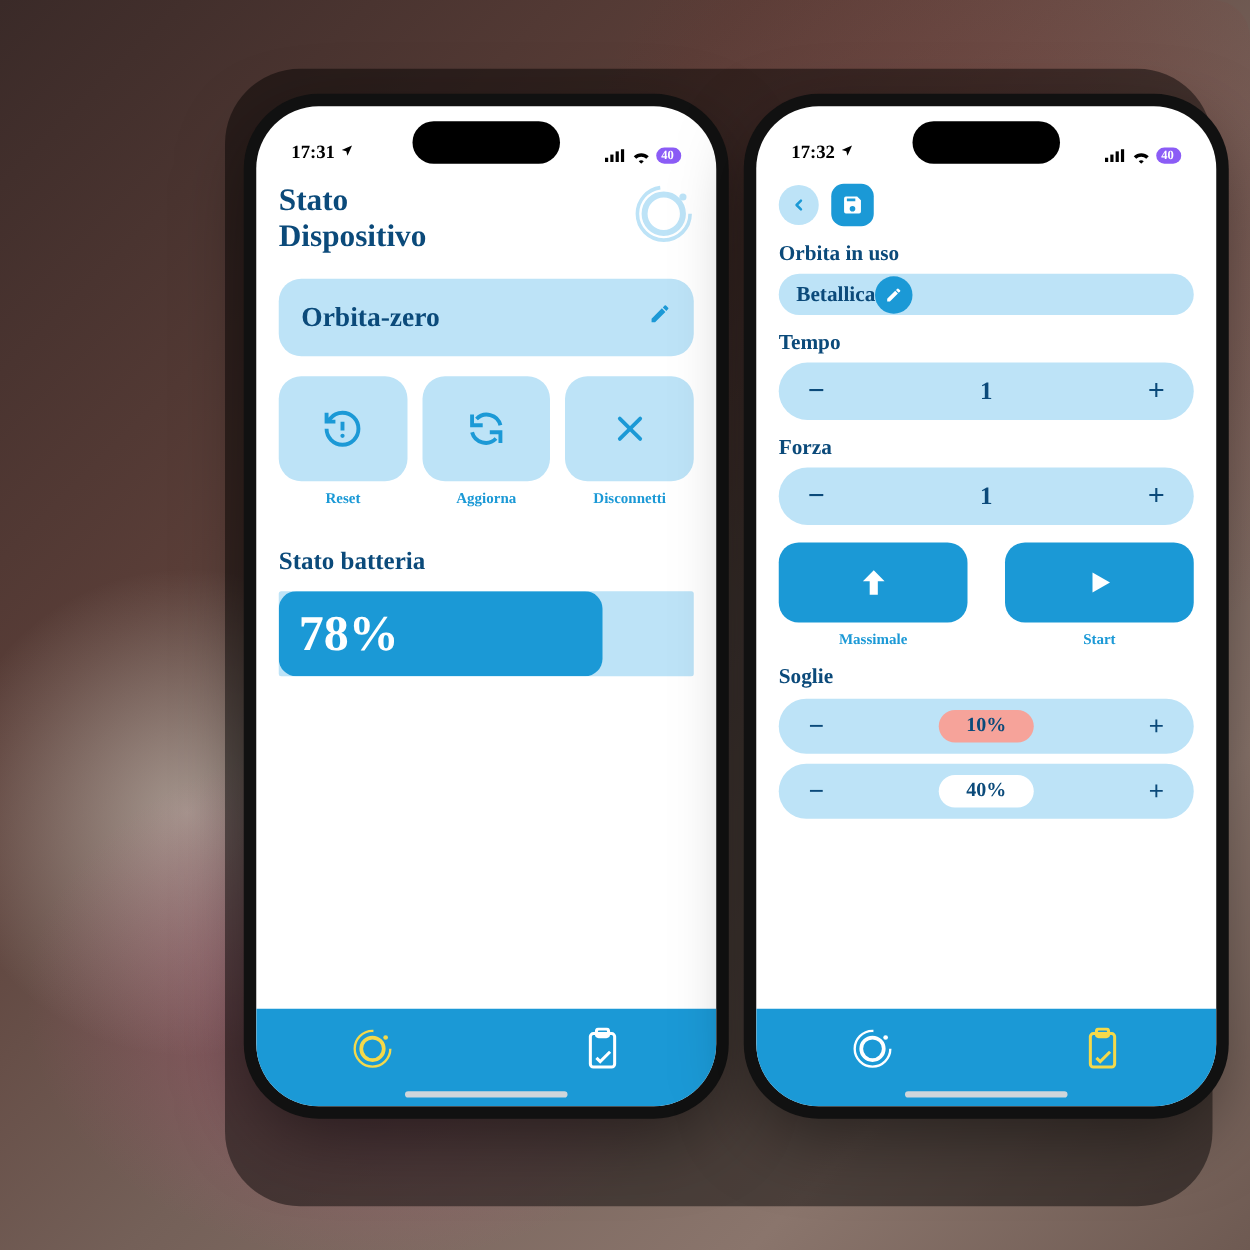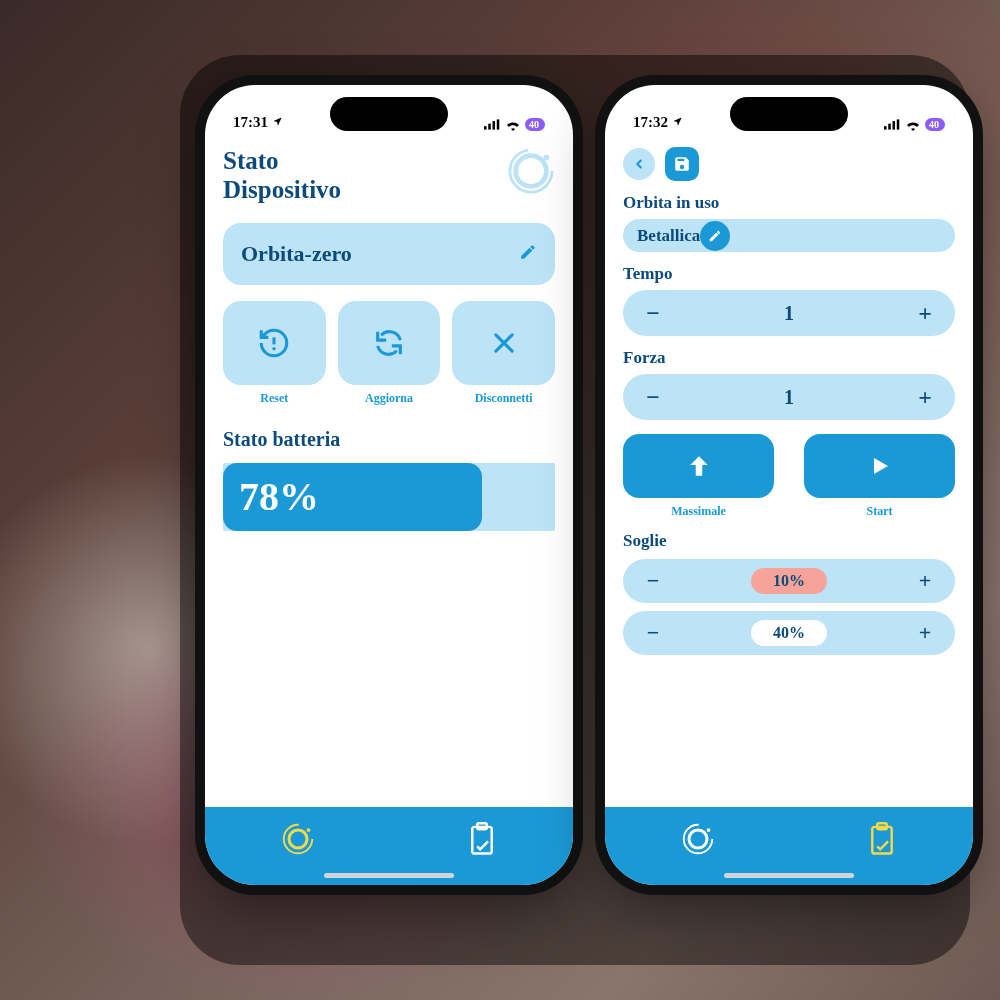--- a/index.html
+++ b/index.html
@@ -129,21 +129,21 @@
   .action-label {
     margin-top:6px;
     color:#1b99d6;
     font-size:12px;
     font-weight:600;
   }
   .section-label {
     color:#0b4a7a;
     font-size:20px;
     font-weight:700;
-    margin-top:22px;
+    margin-top:32px;
   }
   .section-label.sm { font-size:17px; margin-top:12px; }
   .battery-bar {
     margin-top:12px;
     background:#bde3f7;
     border-radius:2px;
     height:68px;
     position:relative;
     overflow:hidden;
   }

